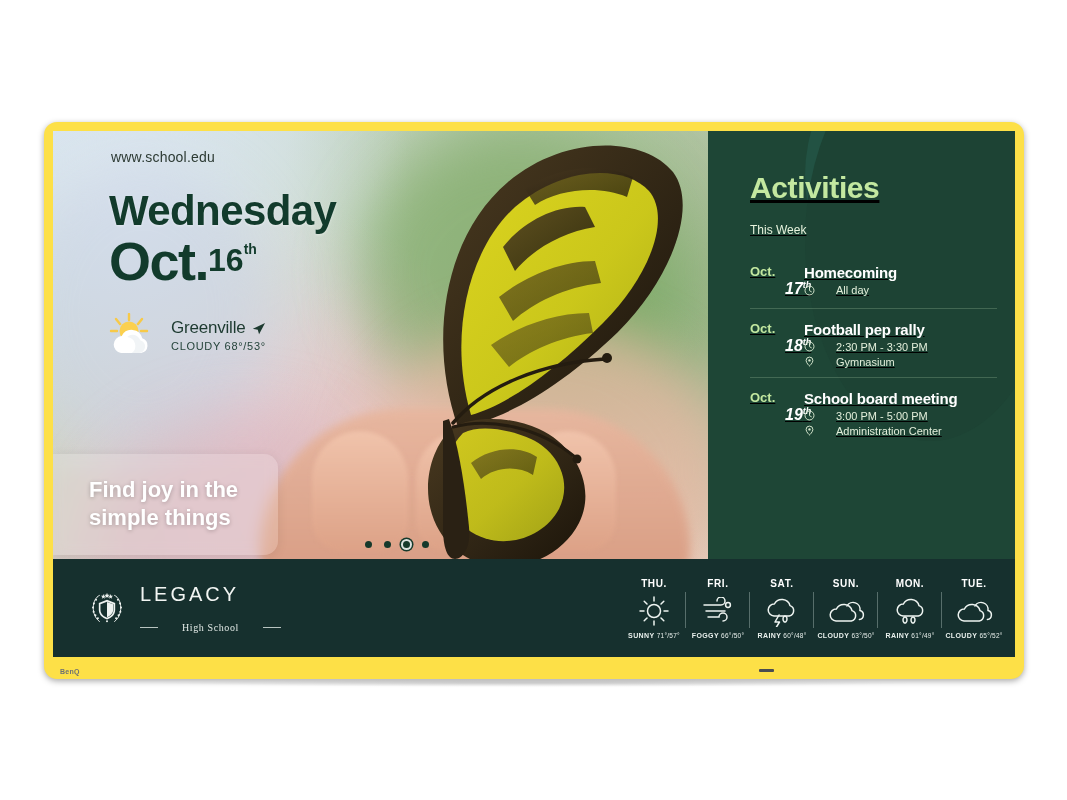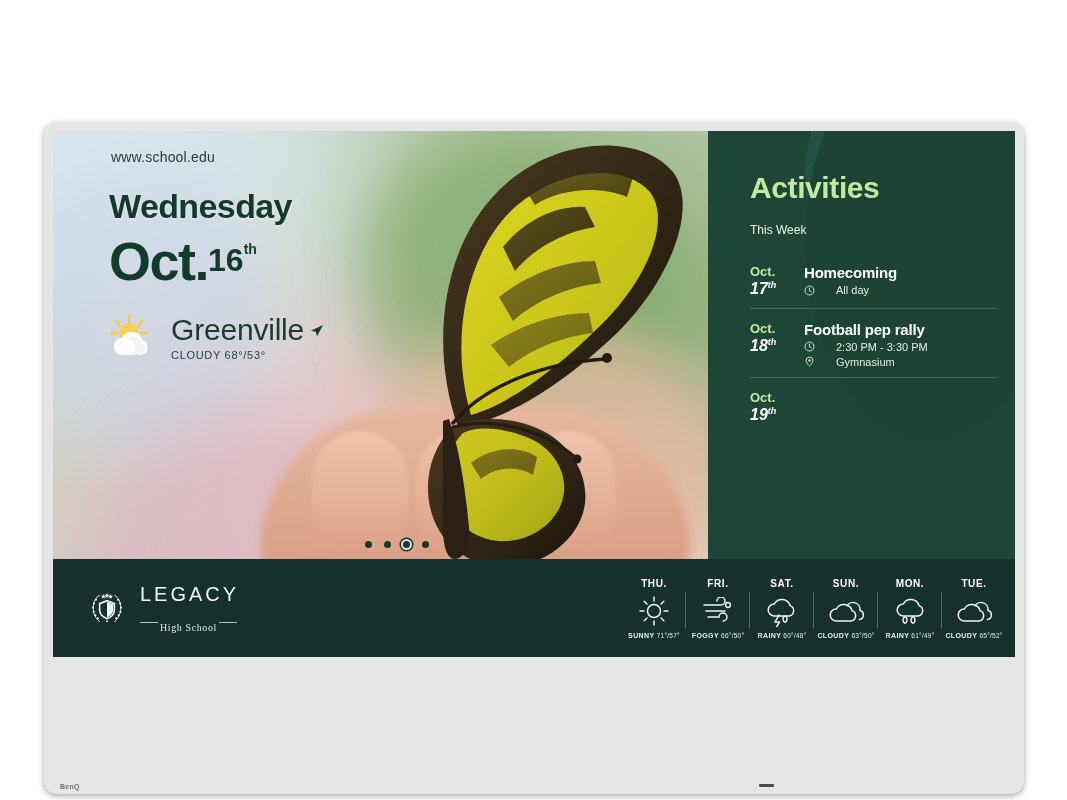--- a/index.html
+++ b/index.html
@@ -7,22 +7,22 @@
     width: 1067px; height: 800px;
     background: #ffffff;
     font-family: "Liberation Sans", sans-serif;
     overflow: hidden;
   }
 
   
   #monitor {
     position: absolute;
     left: 44px; top: 122px;
-    width: 980px; height: 672px;
-    background: #e5e5e5;
+    width: 980px; height: 557px;
+    background: #fde047;
     border-radius: 13px;
     box-shadow: 0 2px 6px rgba(0,0,0,.35);
     padding: 9px 9px 22px 9px;
   }
   #bezel-inner {
     position: absolute;
     left: 9px; top: 9px;
     width: 962px; height: 526px;
     background: #000;
     overflow: hidden;
@@ -106,35 +106,35 @@
   
   #butterfly { position: absolute; left: 150px; top: -4px; width: 520px; height: 470px; }
 
   
   #hero-url {
     position: absolute; left: 58px; top: 18px;
     font-size: 14px; color: #2c3a33; letter-spacing: .2px;
   }
   #hero-weekday {
     position: absolute; left: 56px; top: 56px;
-    font-size: 34px; font-weight: bold; color: #123b2c;
+    font-size: 42px; font-weight: bold; color: #123b2c;
     letter-spacing: -.6px; text-shadow: 0 1px 3px rgba(255,255,255,.45);
   }
   #hero-date-row {
     position: absolute; left: 56px; top: 105px;
     display: flex; align-items: flex-start;
   }
   #hero-month { font-size: 54px; font-weight: bold; color: #123b2c; letter-spacing: -1.5px; line-height: .95; }
   #hero-day { font-size: 32px; font-weight: bold; color: #123b2c; line-height: 1.55; }
   #hero-day-sup { font-size: 14px; font-weight: bold; color: #123b2c; line-height: 1.1; margin-top: 6px; }
 
   #hero-weather { position: absolute; left: 56px; top: 182px; display: flex; align-items: center; gap: 10px; }
   #hero-wx-icon { width: 52px; height: 44px; flex: none; }
   #hero-city-row { display: flex; align-items: center; gap: 5px; }
-  #hero-city { font-size: 30px; color: #1d3a30; letter-spacing: -.2px; }
+  #hero-city { font-size: 17px; color: #1d3a30; letter-spacing: -.2px; }
   #hero-cond { font-size: 11px; color: #24433a; letter-spacing: .7px; margin-top: 2px; }
 
   
   #quote-card {
     position: absolute; left: 0; top: 323px;
     width: 225px; padding: 22px 20px 24px 36px;
     background: rgba(255,255,255,.17);
     backdrop-filter: blur(6px);
     border-radius: 0 14px 14px 0;
     box-shadow: 0 2px 12px rgba(0,0,0,.08);
@@ -146,58 +146,59 @@
   .dot { width: 7px; height: 7px; border-radius: 50%; background: #15392b; }
   .dot.active { width: 7px; height: 7px; box-shadow: 0 0 0 2px rgba(255,255,255,.85), 0 0 0 3.5px #15392b; }
 
   
   #activities {
     position: relative;
     flex: 1;
     background: #1e4636;
     overflow: hidden;
     padding: 40px 0 0 42px;
+    text-decoration: underline;
   }
   #arc-1 {
     position: absolute; right: -120px; top: -120px;
     width: 330px; height: 330px; border-radius: 50%;
     background: #225243;
   }
   #arc-2 {
     position: absolute; right: -40px; top: -90px;
     width: 250px; height: 400px; border-radius: 50%;
     background: #1d4334;
   }
   #act-inner { position: relative; z-index: 2; padding-right: 18px; }
   #act-title { font-size: 30px; font-weight: bold; color: #c3e8a0; letter-spacing: -.4px; }
   #act-sub { font-size: 12px; color: #e7f3dd; margin-top: 18px; }
   #act-list { margin-top: 18px; }
   .act-item { display: flex; gap: 14px; padding: 9px 0 9px 0; }
   .act-item + .act-item { border-top: 1px solid rgba(200,230,190,.22); padding-top: 12px; }
   .act-date { width: 40px; flex: none; text-align: left; padding-top: 1px; }
   .act-mon { font-size: 13px; font-weight: bold; color: #c3e8a0; line-height: 1.15; }
-  .act-day { font-size: 16px; font-style: italic; font-weight: bold; color: #ffffff; line-height: 1.15; }
+  .act-day { font-size: 16px; font-style: italic; font-weight: bold; color: #ffffff; line-height: 1.15; margin-left: 35px; }
   .act-day sup { font-size: 9px; }
   .act-body { flex: 1; min-width: 0; }
   .act-name { font-size: 15px; font-weight: bold; color: #ffffff; letter-spacing: -.2px; }
   .act-meta { display: flex; align-items: center; gap: 21px; font-size: 11px; color: #e3efdb; margin-top: 3px; }
   .act-meta svg { flex: none; }
 
   
   #bottom-bar {
     height: 98px; flex: none;
     background: #16302e;
     display: flex; align-items: center;
     padding: 0 10px 0 34px;
   }
   #logo { display: flex; align-items: center; gap: 13px; width: 250px; flex: none; }
   #crest { width: 40px; height: 40px; flex: none; }
   #logo-text { }
   #logo-name { font-size: 20px; color: #f2f5f3; letter-spacing: 3px; font-family: Liberation Sans, sans-serif; }
-  #logo-tag-row { display: flex; align-items: flex-start; gap: 2px; margin-top: 16px; }
+  #logo-tag-row { display: flex; align-items: center; gap: 24px; margin-top: 16px; }
   .logo-rule { height: 1px; width: 18px; background: #b8c4c0; }
   #logo-tag { font-size: 10px; color: #e2e9e6; letter-spacing: .6px; font-family: "Liberation Serif", serif; }
 
   #forecast { flex: 1; display: flex; align-items: center; justify-content: flex-end; }
   .fc-day { width: 62px; text-align: center; position: relative; }
   .fc-day + .fc-day { margin-left: 2px; }
   .fc-day + .fc-day::before {
     content: ""; position: absolute; left: -2px; top: 14px;
     width: 1px; height: 36px; background: rgba(210,225,220,.35);
   }
@@ -289,20 +290,26 @@
               <div id="hero-city-row">
                 <span id="hero-city">Greenville</span>
                 <svg width="15" height="15" viewBox="0 0 16 16">
                   <path d="M15 2 L2 8.2 L7.2 9.4 L8.6 14 Z" fill="#1d3a30"></path>
                 </svg>
               </div>
               <div id="hero-cond">CLOUDY 68°/53°</div>
             </div>
           </div>
 
+          <div id="quote-card">
+            <div id="quote-text">
+              <div>Find joy in the</div>
+              <div>simple things</div>
+            </div>
+          </div>
 
           <div id="dots">
             <span class="dot"></span>
             <span class="dot"></span>
             <span class="dot active"></span>
             <span class="dot"></span>
           </div>
         </div>
 
         <div id="activities">
@@ -353,20 +360,37 @@
                     </svg>
                     <span>Gymnasium</span>
                   </div>
                 </div>
               </div>
 
               <div class="act-item">
                 <div class="act-date">
                   <div class="act-mon">Oct.</div>
                   <div class="act-day"><span>19</span><sup>th</sup></div>
+                </div>
+                <div class="act-body">
+                  <div class="act-name">School board meeting</div>
+                  <div class="act-meta">
+                    <svg width="11" height="11" viewBox="0 0 14 14">
+                      <circle cx="7" cy="7" r="5.7" fill="none" stroke="#dbebd2" stroke-width="1.2"></circle>
+                      <path d="M7 3.8 V7.2 L9.4 8.6" fill="none" stroke="#dbebd2" stroke-width="1.2" stroke-linecap="round"></path>
+                    </svg>
+                    <span>3:00 PM - 5:00 PM</span>
+                  </div>
+                  <div class="act-meta">
+                    <svg width="11" height="11" viewBox="0 0 14 14">
+                      <path d="M7 1.4 a4.3 4.3 0 0 1 4.3 4.3 c0 3.2 -4.3 7 -4.3 7 S2.7 8.9 2.7 5.7 A4.3 4.3 0 0 1 7 1.4 Z" fill="none" stroke="#dbebd2" stroke-width="1.2"></path>
+                      <circle cx="7" cy="5.6" r="1.5" fill="#dbebd2"></circle>
+                    </svg>
+                    <span>Administration Center</span>
+                  </div>
                 </div>
               </div>
 
             </div>
           </div>
         </div>
       </div>
 
       <div id="bottom-bar">
 

